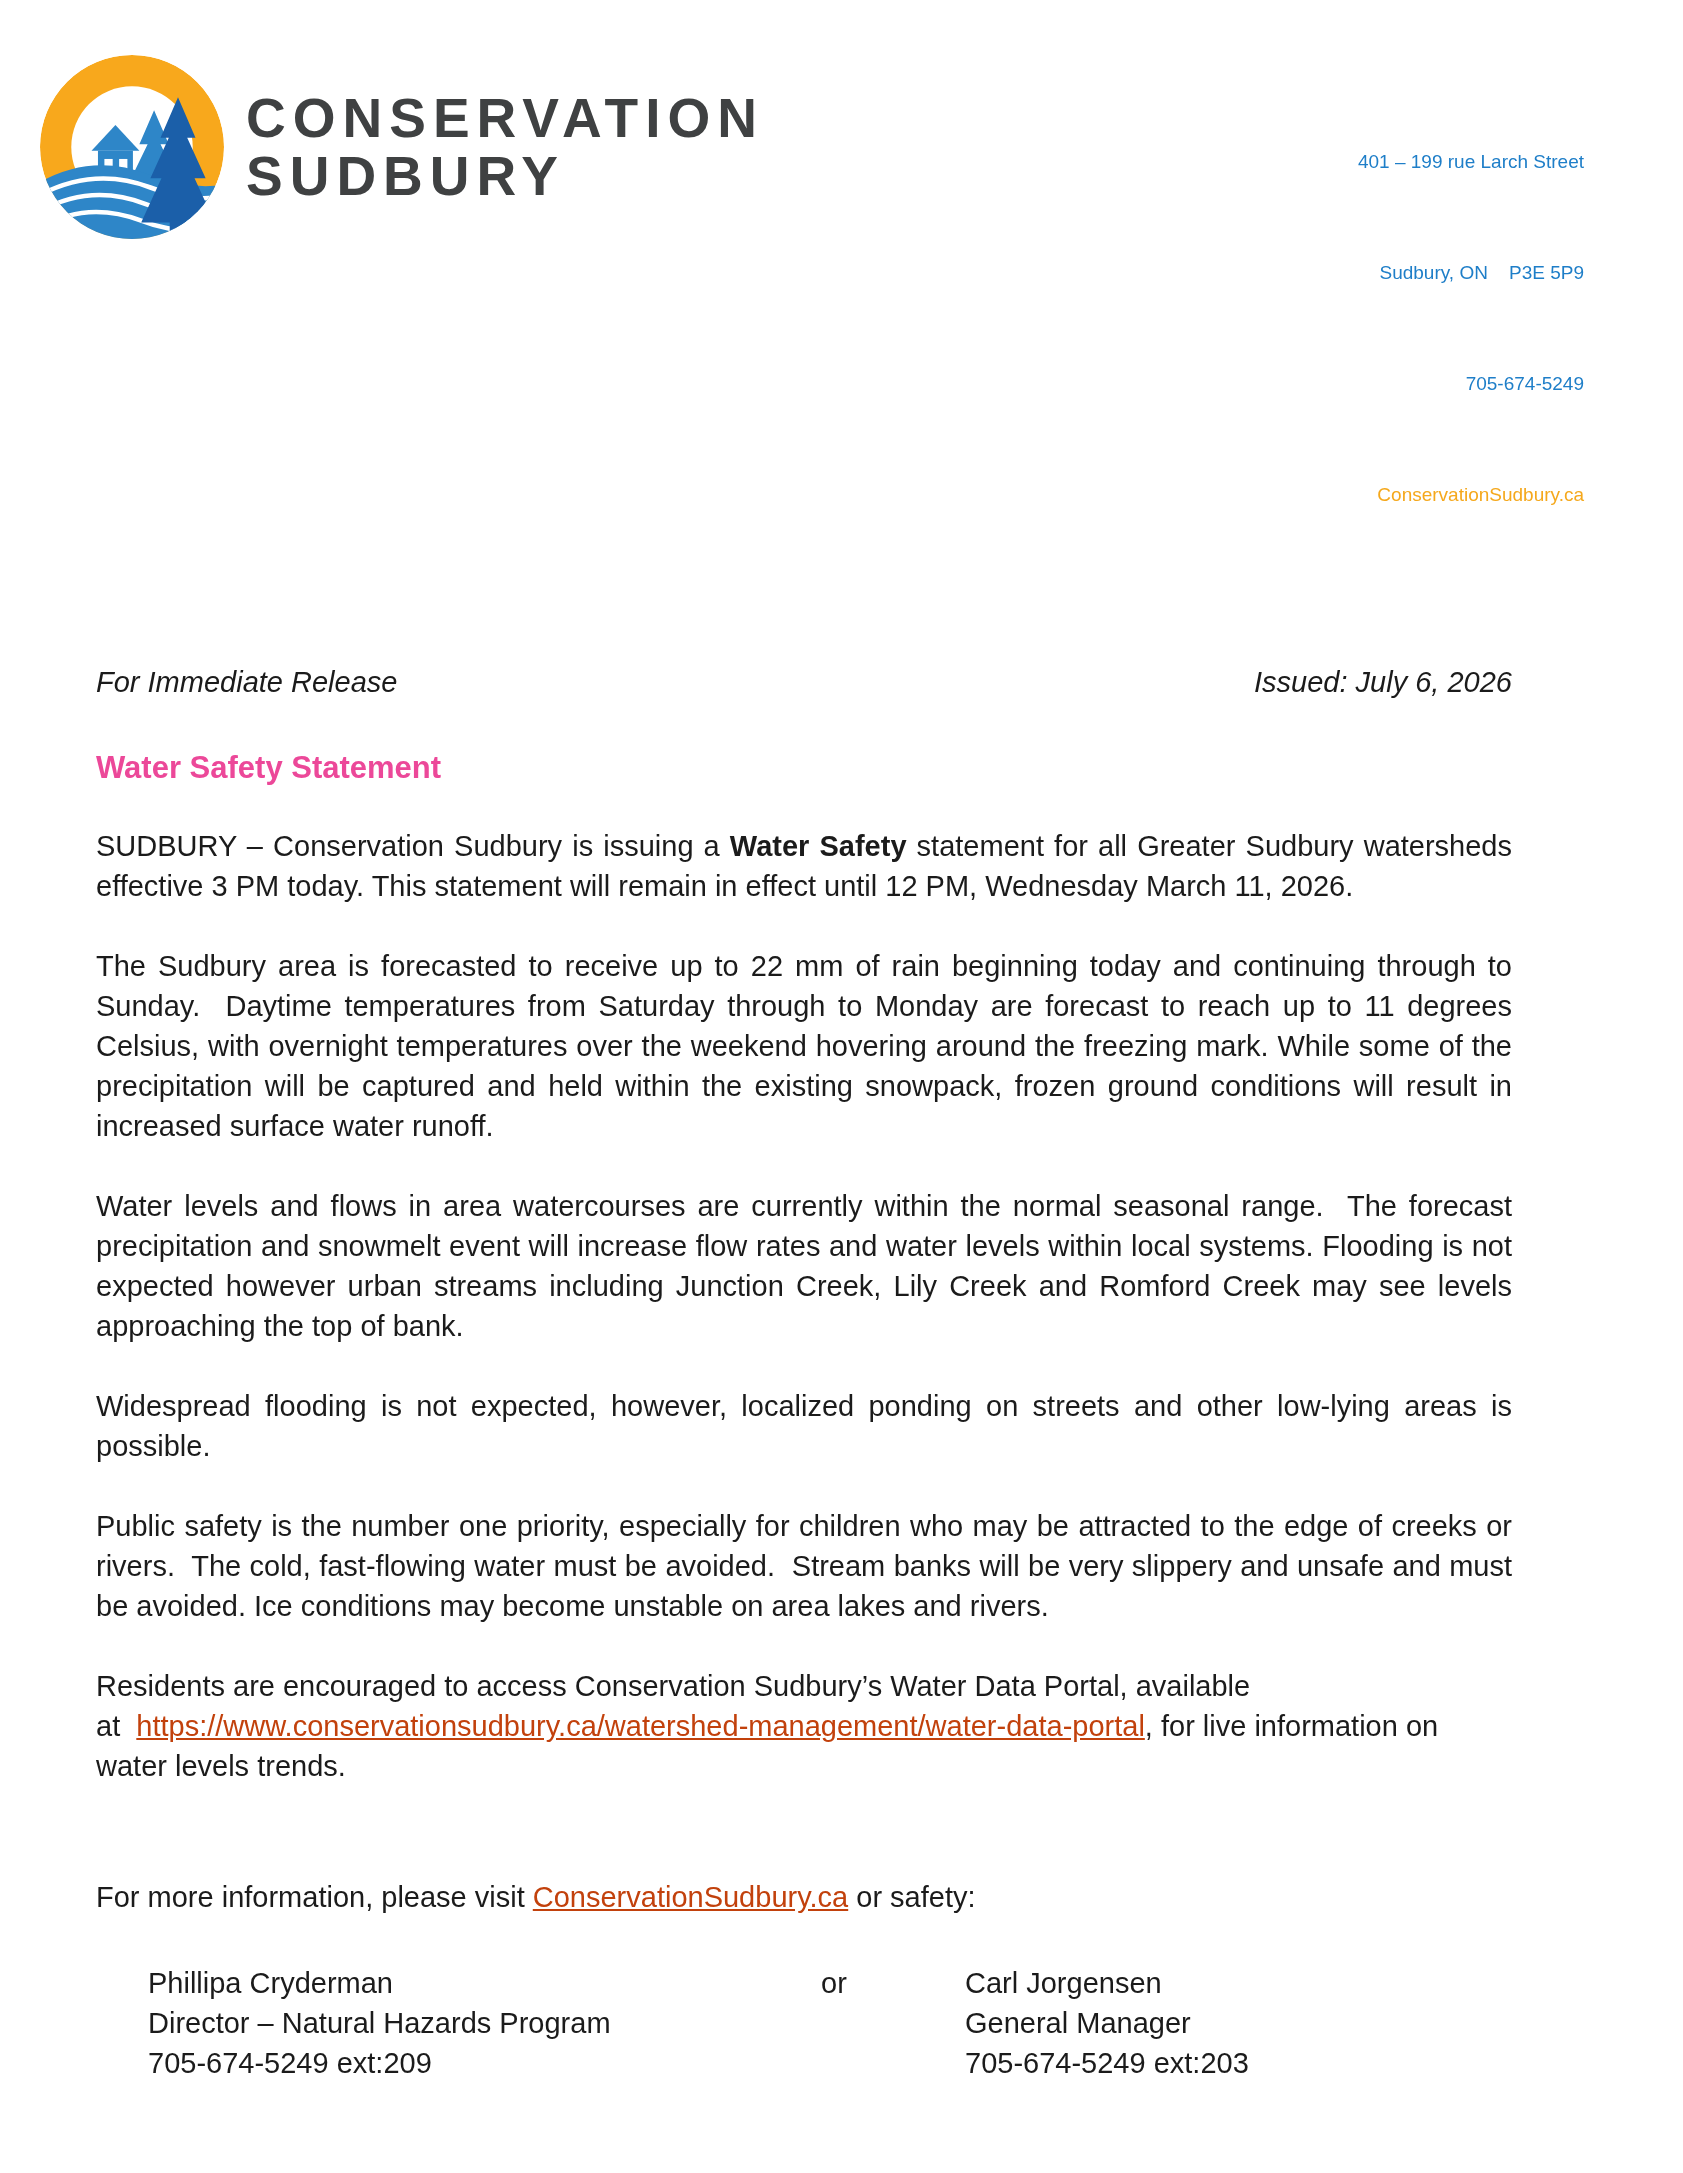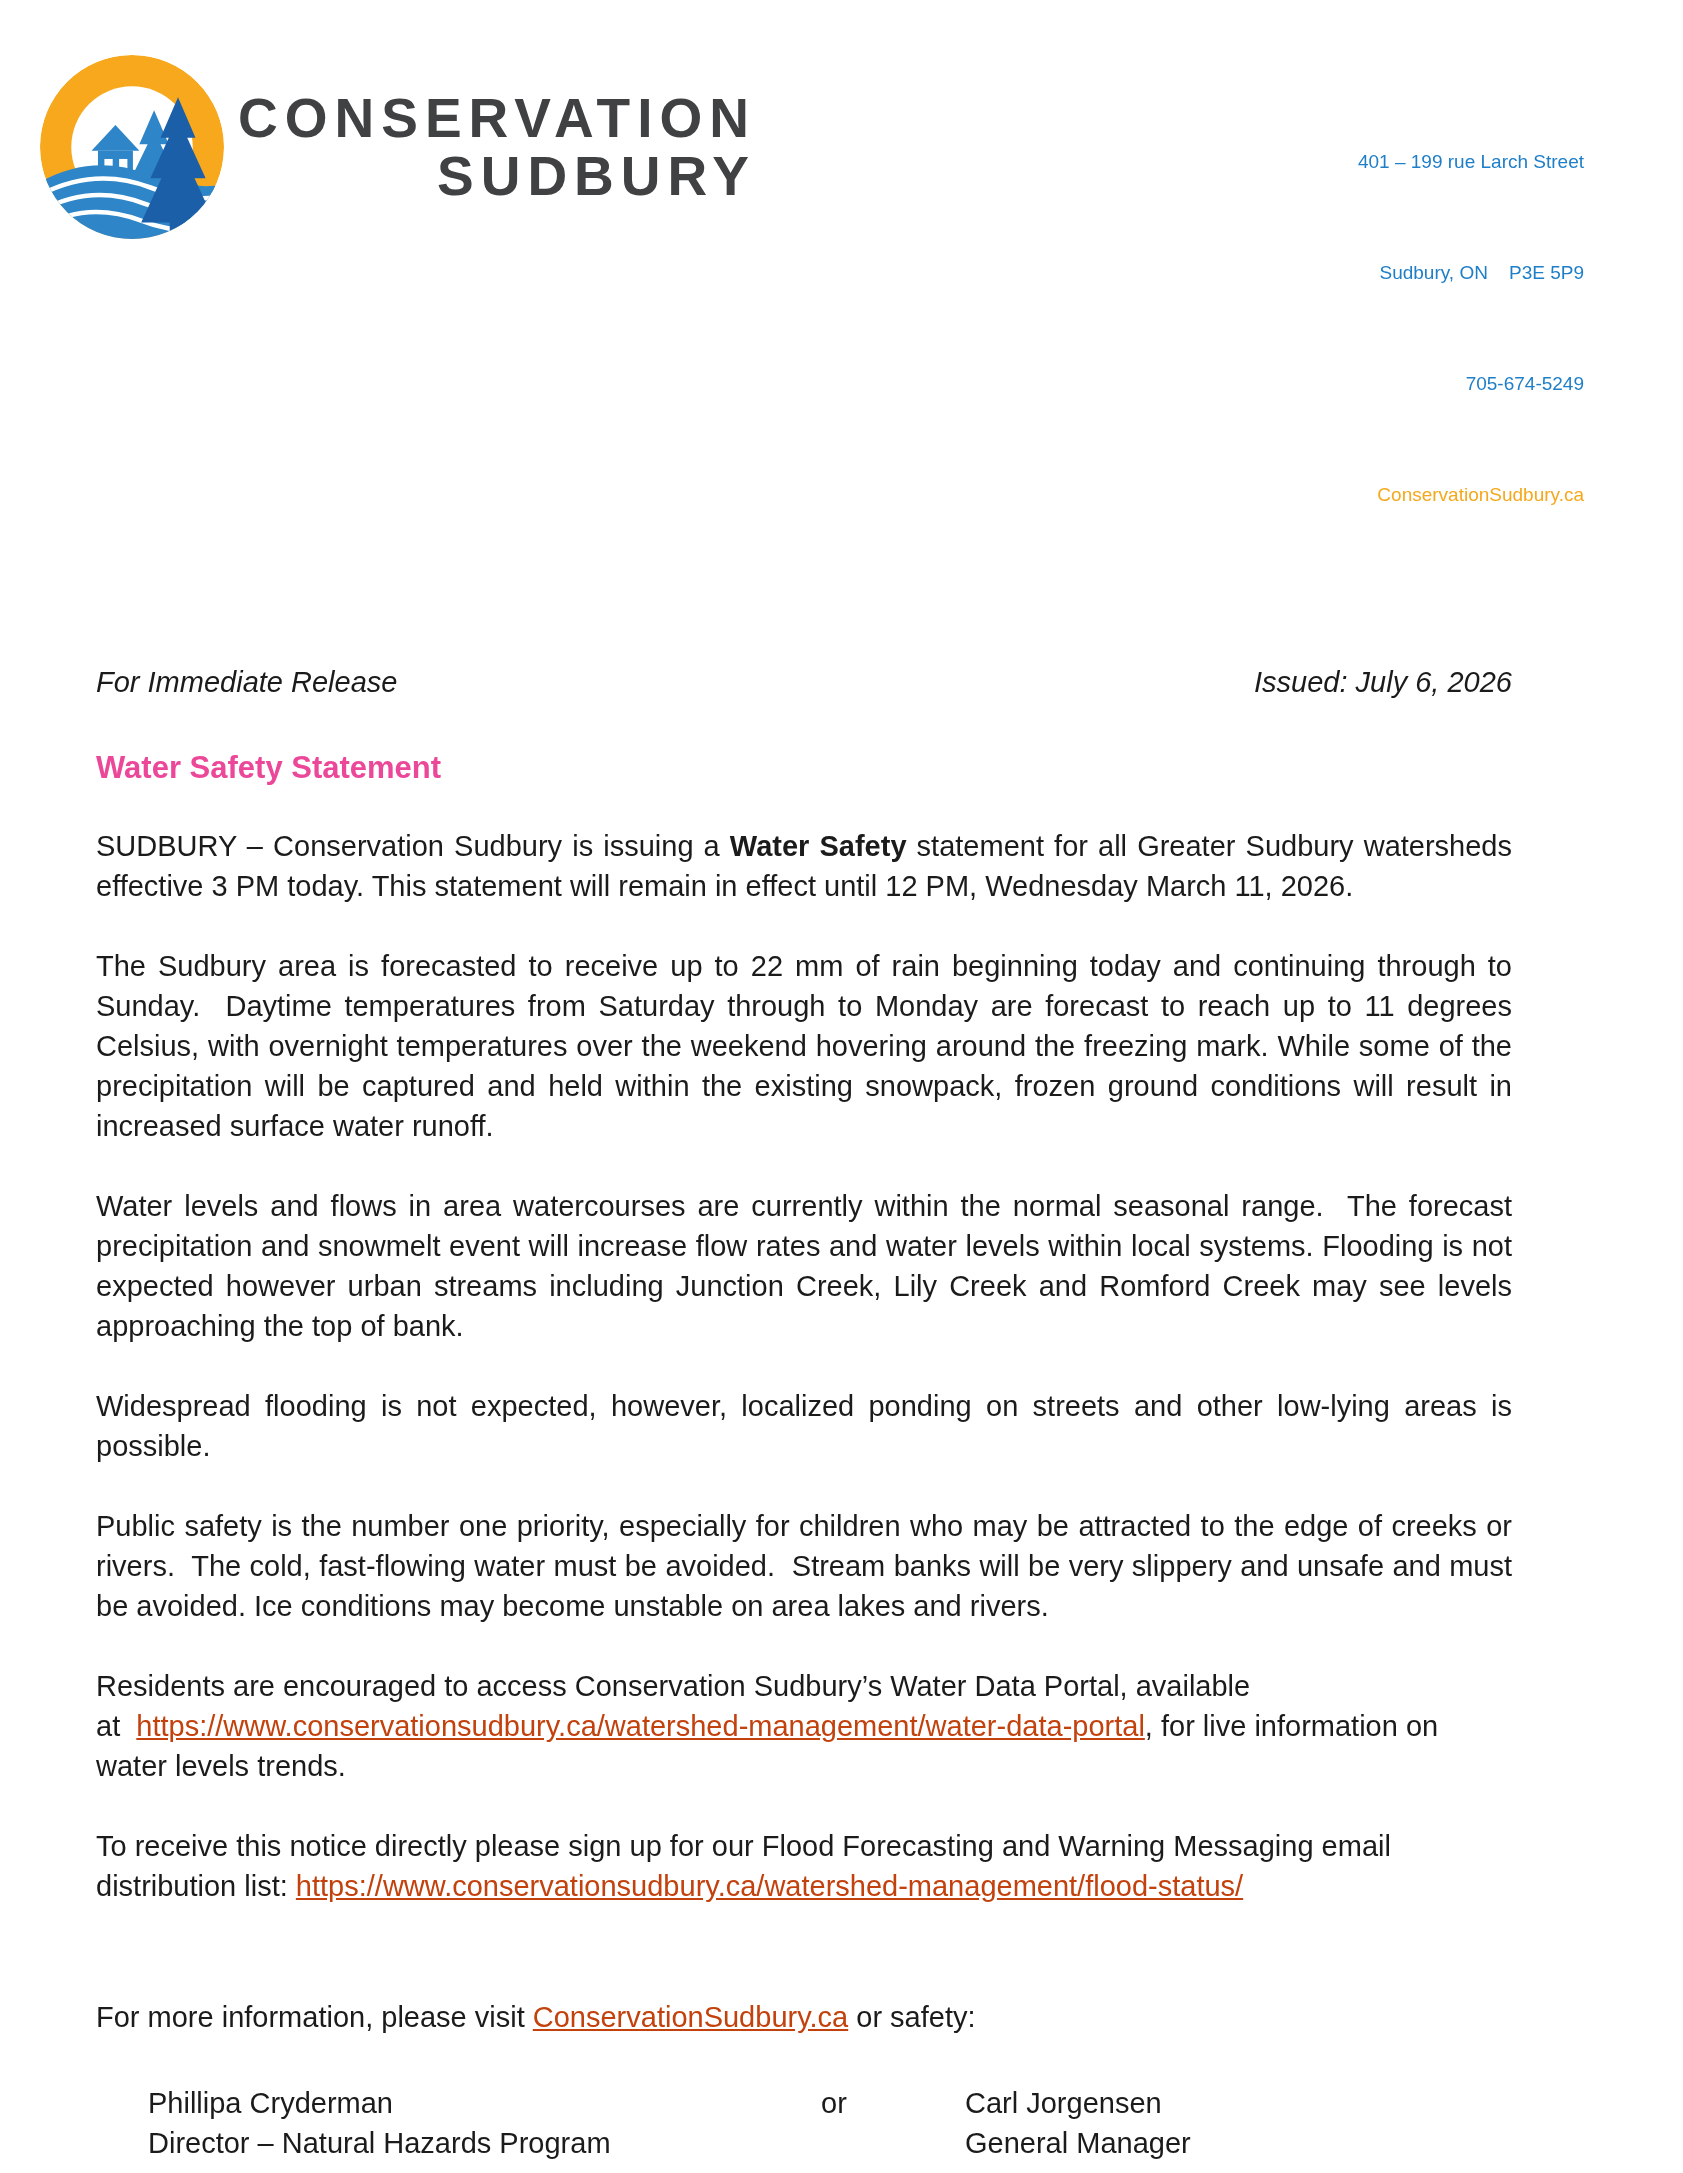--- a/index.html
+++ b/index.html
@@ -5,21 +5,21 @@
   * { margin:0; padding:0; box-sizing:border-box; }
   html,body { background:#888; }
   .page {
     width:1683px; height:2173px; margin:0 auto; background:#ffffff;
     font-family:"Liberation Sans", sans-serif; color:#1b1b1b;
     position:relative; overflow:hidden;
   }
   
   .letterhead { display:flex; justify-content:space-between; align-items:flex-start;
     padding:55px 99px 0 40px; }
-  .brand { display:flex; align-items:center; gap:14px;text-align:right; }
+  .brand { display:flex; align-items:center; gap:22px; }
   .logo-svg { width:184px; height:184px; display:block; }
   .wordmark { font-weight:bold; color:#3f4142; font-size:55px; line-height:1.06;
     letter-spacing:7px; }
   .address { text-align:right; padding-top:14px; font-size:19px; line-height:37px;
     color:#1e7ec8; white-space:pre-wrap; }
   .address .site { color:#f5a81c; }
   
   .meta-row { display:flex; justify-content:space-between;
     margin:79px 171px 0 96px; font-style:italic; font-size:29px; }
   
@@ -97,21 +97,20 @@
     <p class="just">The Sudbury area is forecasted to receive up to 22 mm of rain beginning today and continuing through to Sunday.  Daytime temperatures from Saturday through to Monday are forecast to reach up to 11 degrees Celsius, with overnight temperatures over the weekend hovering around the freezing mark. While some of the precipitation will be captured and held within the existing snowpack, frozen ground conditions will result in increased surface water runoff.</p>
 
     <p class="just">Water levels and flows in area watercourses are currently within the normal seasonal range.  The forecast precipitation and snowmelt event will increase flow rates and water levels within local systems. Flooding is not expected however urban streams including Junction Creek, Lily Creek and Romford Creek may see levels approaching the top of bank.</p>
 
     <p class="just">Widespread flooding is not expected, however, localized ponding on streets and other low-lying areas is possible.</p>
 
     <p class="just">Public safety is the number one priority, especially for children who may be attracted to the edge of creeks or rivers.  The cold, fast-flowing water must be avoided.  Stream banks will be very slippery and unsafe and must be avoided. Ice conditions may become unstable on area lakes and rivers.</p>
 
     <p class="left"><span>Residents are encouraged to access Conservation Sudbury’s Water Data Portal, available</span><br><span>at  </span><a class="doclink" href="#">https://www.conservationsudbury.ca/watershed-management/water-data-portal</a><span>, for live information on water levels trends.</span></p>
 
-    <p class="left"><span>To receive this notice directly please sign up for our Flood Forecasting and Warning Messaging email</span><br><span>distribution list: </span><a class="doclink" href="#">https://www.conservationsudbury.ca/watershed-management/flood-status/</a></p>
 
     <p class="left gap-extra"><span>For more information, please visit </span><a class="doclink" href="#">ConservationSudbury.ca</a><span> or safety:</span></p>
 
   </div>
 
   <div class="contacts">
     <div class="contact">
       <div>Phillipa Cryderman</div>
       <div>Director – Natural Hazards Program</div>
       <div>705-674-5249 ext:209</div>

